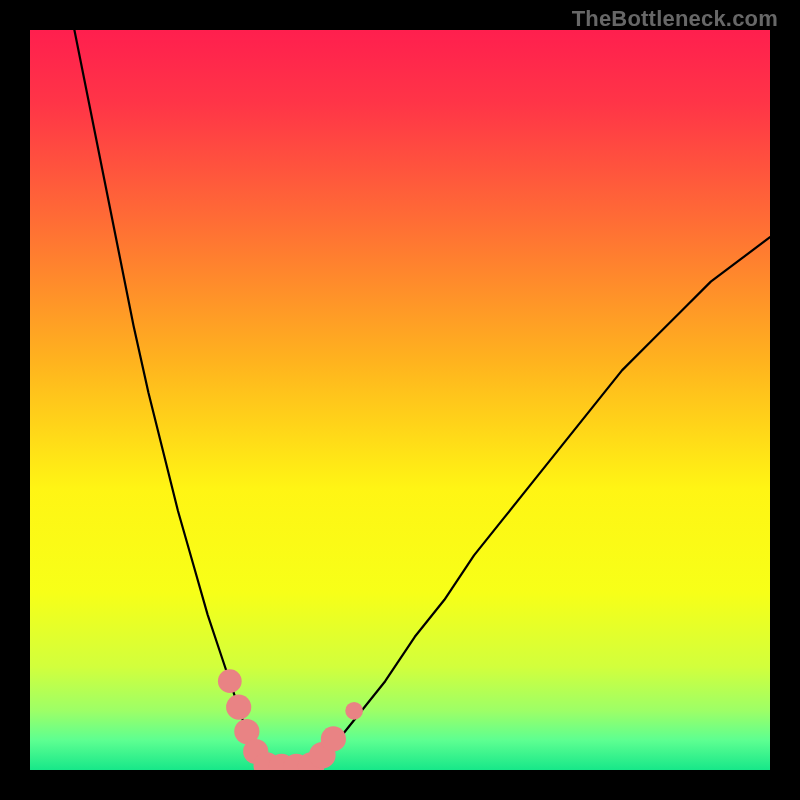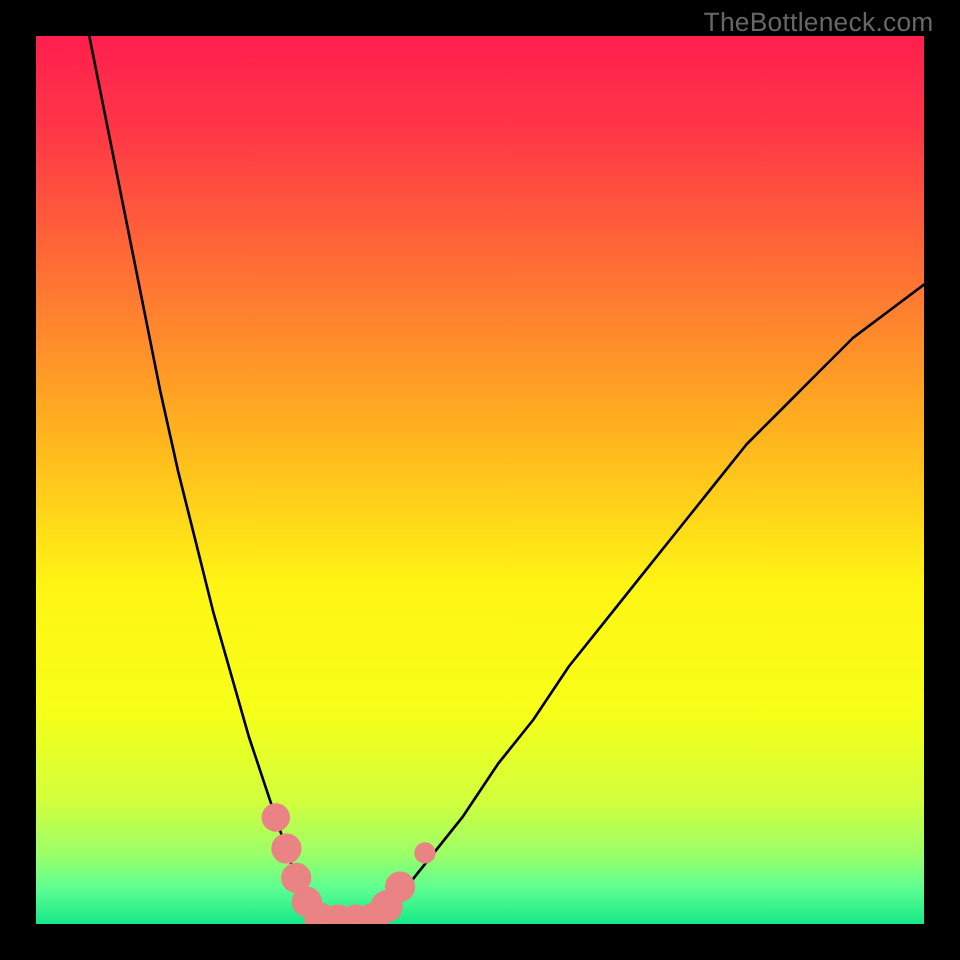--- a/index.html
+++ b/index.html
@@ -34,21 +34,21 @@
     width: 100%;
     height: 100%;
   }
   .watermark {
     position: absolute;
     top: 6px;
     right: 22px;
     color: #676767;
     font-size: 22px;
     letter-spacing: 0.2px;
-    font-weight: 400;
+    font-weight: 700;
   }
   svg.curves {
     position: absolute;
     left: 0;
     top: 0;
     width: 740px;
     height: 740px;
     overflow: visible;
   }
 </style>

